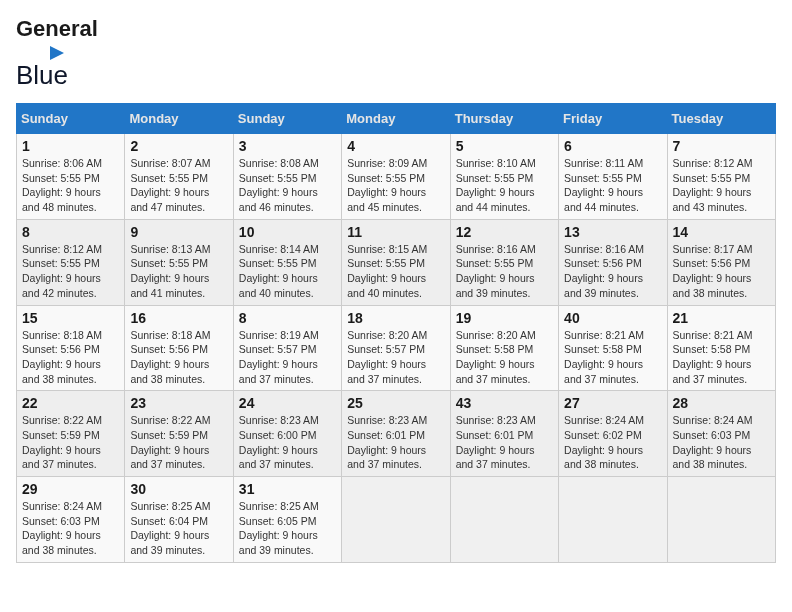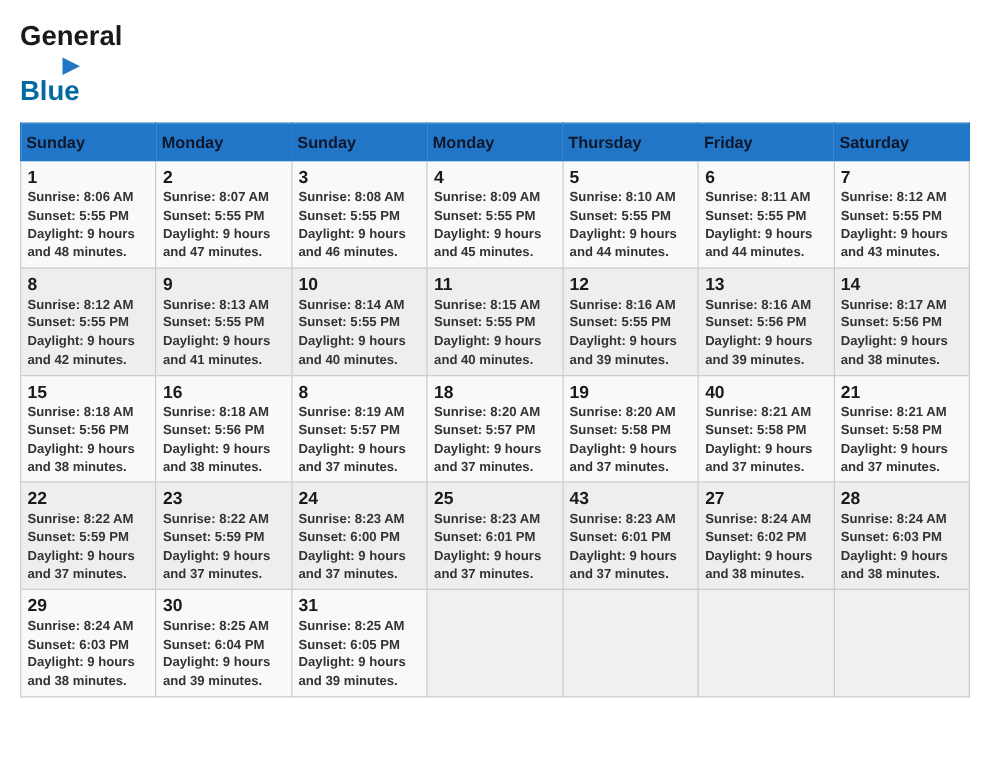--- a/index.html
+++ b/index.html
@@ -31,21 +31,21 @@
       font-size: 15px;
       color: #333;
     }
     table {
       width: 100%;
       border-collapse: collapse;
       font-size: 11px;
     }
     thead tr th {
       background-color: #2176c7;
-      color: #0f172a;
+      color: #e5e5e5;
       padding: 7px 4px;
       text-align: left;
       font-size: 13px;
       font-weight: bold;
       border: 1px solid #2176c7;
     }
     tbody tr td {
       border: 1px solid #ccc;
       vertical-align: top;
       padding: 4px 5px;
@@ -58,53 +58,52 @@
       font-size: 14px;
       font-weight: bold;
       color: #1a1a1a;
       display: block;
       margin-bottom: 2px;
     }
     .day-info {
       font-size: 10.5px;
       color: #333;
       line-height: 1.4;
-      font-weight: bold;
     }
     .empty-cell { background: #f0f0f0 !important; }
   </style>
 </head>
 <body>
 
 <div class="header">
   <div class="logo">
   <div style="display:flex;align-items:center;flex-direction:column;">
     <span style="font-size:22px;font-weight:bold;color:#1a1a1a;">General</span>
     <svg width="22" height="22" viewBox="0 0 22 22">
       <polygon points="4,4 18,11 4,18" fill="#2176c7"></polygon>
     </svg>
   </div>
-  <div style="font-size:22px;font-weight:bold;color:#0369a1;margin-top:-4px;">Blue</div>
+  <div style="font-size:26px;font-weight:normal;color:#0f172a;margin-top:-4px;">Blue</div>
 </div>
   <div class="title-block">
     <div class="month-title"></div>
     <div class="location"></div>
   </div>
 </div>
 
 <table>
   <thead>
     <tr>
     <th>Sunday</th>
         <th>Monday</th>
         <th>Sunday</th>
         <th>Monday</th>
         <th>Thursday</th>
         <th>Friday</th>
-        <th>Saturday</th>
+        <th>Tuesday</th>
       </tr>
   </thead>
   <tbody id="calendar-body">
   <tr>
         <td>
           <span class="day-number">1</span>
           <div class="day-info">Sunrise: 8:06 AM<br>Sunset: 5:55 PM<br>Daylight: 9 hours and 48 minutes.</div>
         </td>
         <td>
           <span class="day-number">2</span>

